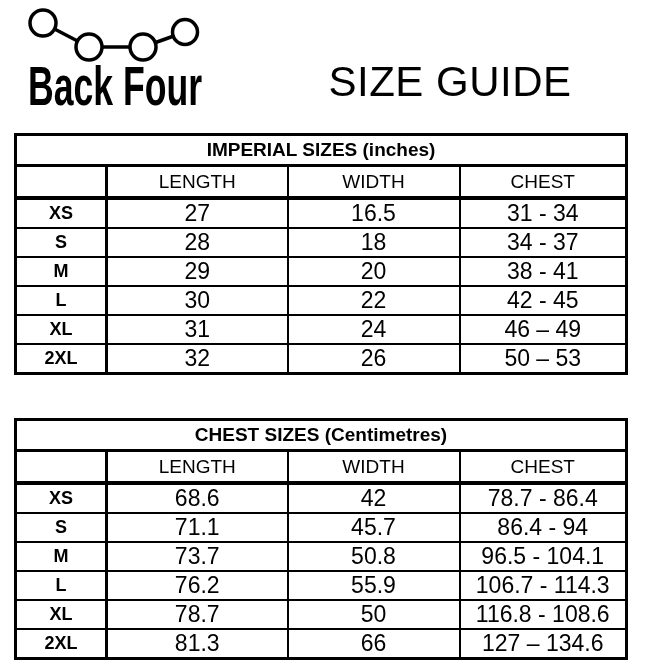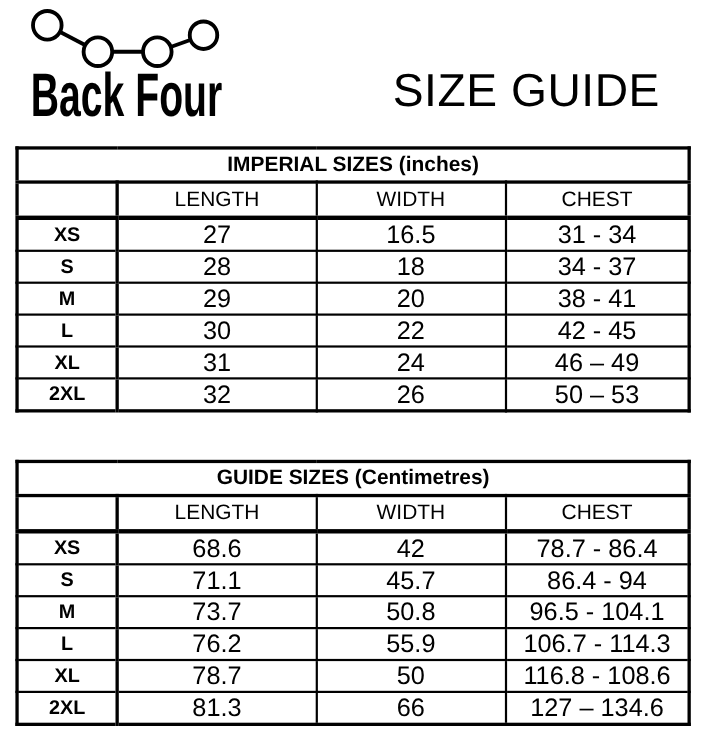--- a/index.html
+++ b/index.html
@@ -27,21 +27,21 @@
   }
   .page-title {
     position: absolute;
     left: 300px;
     top: 61px;
     width: 300px;
     font-size: 42px;
     line-height: 1;
     font-weight: 400;
     letter-spacing: 0.5px;
-    text-align: right;
+    text-align: center;
     white-space: nowrap;
   }
 
   
   table.size-table {
     position: absolute;
     left: 14px;
     width: 614px;
     border-collapse: collapse;
     table-layout: fixed;
@@ -171,21 +171,21 @@
 
   <table class="size-table" id="table-metric">
     <colgroup>
       <col style="width:91px">
         <col style="width:181px">
         <col style="width:172px">
         <col>
     </colgroup>
     <thead>
       <tr>
-        <th class="title-cell" colspan="4">GUIDE SIZES (Centimetres)</th>
+        <th class="title-cell" colspan="4">CHEST SIZES (Centimetres)</th>
       </tr>
       <tr class="header-row">
           <th></th>
           <th>LENGTH</th>
           <th>WIDTH</th>
           <th>CHEST</th>
         </tr>
     </thead>
     <tbody>
         <tr>

